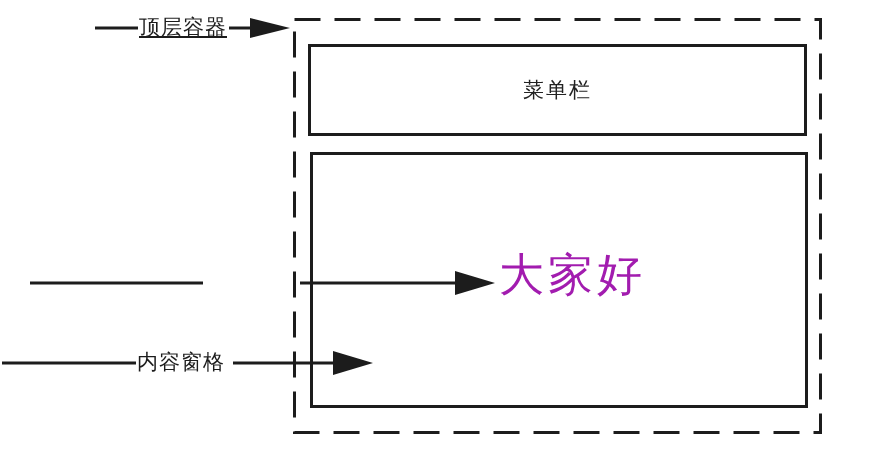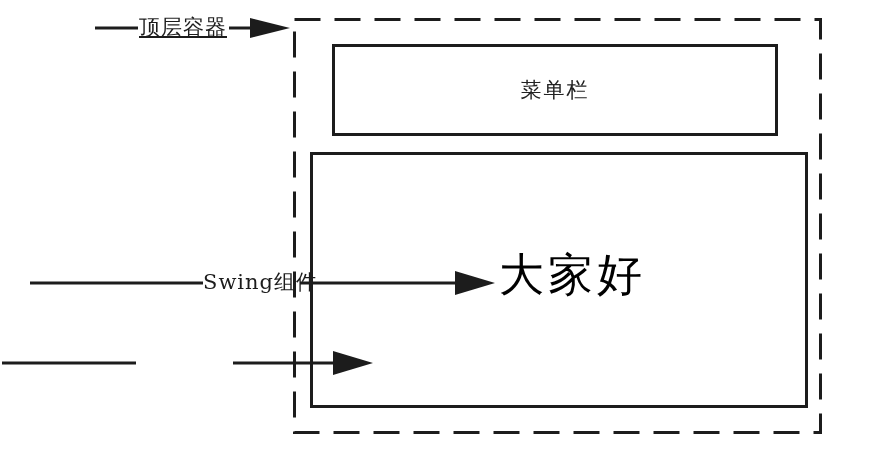--- a/index.html
+++ b/index.html
@@ -19,46 +19,45 @@
   
   .box {
     position: absolute;
     border: 3px solid #1c1c1c;
     background: transparent;
     box-sizing: border-box;
   }
   .menubar-box {
     left: 308px;
     top: 44px;
-    width: 446px;
+    width: 499px;
     height: 92px;
     display: flex;
     align-items: center;
     justify-content: center;
-    margin-left: 24px;
   }
   .menubar-label {
     font-size: 21px;
     letter-spacing: 2px;
     color: #222222;
   }
   .content-box {
     left: 310px;
     top: 152px;
     width: 498px;
     height: 256px;
   }
   .greeting {
     position: absolute;
     left: 499px;
     top: 250px;
     font-size: 45px;
     letter-spacing: 4px;
     line-height: 1.1;
-    color: #000000;
+    color: #a21caf;
     white-space: nowrap;
   }
   
   .overlay {
     position: absolute;
     left: 0;
     top: 0;
     width: 891px;
     height: 453px;
     pointer-events: none;
@@ -107,16 +106,16 @@
 
     <g>
       <line x1="2" y1="363" x2="136" y2="363" stroke="#1c1c1c" stroke-width="3"></line>
       <line x1="233" y1="363" x2="337" y2="363" stroke="#1c1c1c" stroke-width="3"></line>
       <polygon points="333,351 373,363 333,375" fill="#1c1c1c"></polygon>
     </g>
   </svg>
 
   <span class="callout callout-top">顶层容器</span>
 
-  <span class="callout callout-middle">Swing组件</span>
 
+  <span class="callout callout-bottom">内容窗格</span>
 
 </div>
 
 </body></html>

